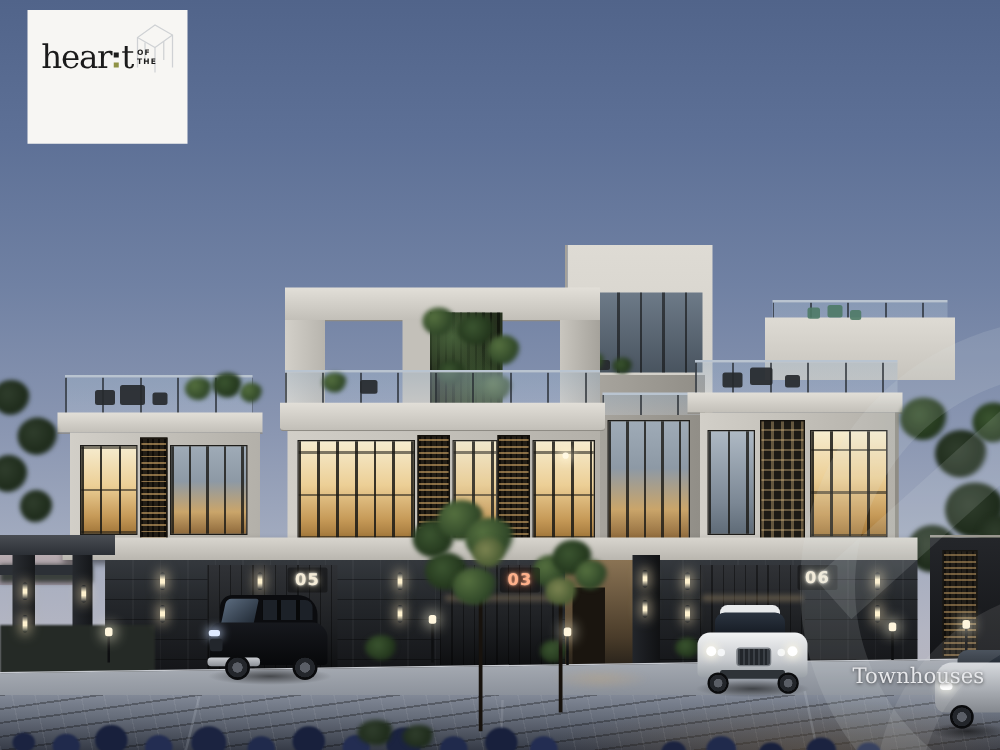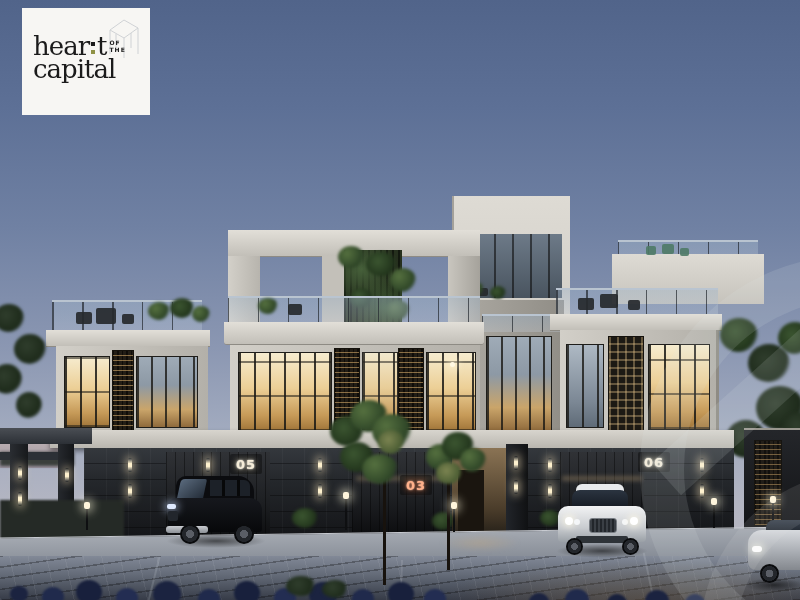--- a/index.html
+++ b/index.html
@@ -57,21 +57,21 @@
   .sconce{width:4px;height:14px;border-radius:2px;
     background:linear-gradient(180deg,rgba(255,240,210,0),#fff2cf 40%,#fff2cf 60%,rgba(255,240,210,0));
     box-shadow:0 0 9px 2px rgba(255,235,190,.55);}
   .bollard-post{width:2px;background:#0e0f11;}
   .bollard-head{width:6px;height:7px;border-radius:2px;background:#fff6dd;
     box-shadow:0 0 10px 3px rgba(255,250,220,.6);}
   .plate{width:32px;height:20px;background:rgba(8,8,8,.45);border-radius:2px;
     display:flex;align-items:center;justify-content:center;
     font:bold 13px "DejaVu Sans",sans-serif;letter-spacing:1px;}
   .plate-w{color:#f5ecd8;text-shadow:0 0 6px rgba(255,244,210,.95),0 0 2px #fff;}
-  .plate-o{color:#ffb08a;text-shadow:0 0 7px rgba(255,130,80,.95),0 0 2px #ffd9c2;margin-top:21px;}
+  .plate-o{color:#ffb08a;text-shadow:0 0 7px rgba(255,130,80,.95),0 0 2px #ffd9c2;}
   .wm{background:transparent;border-radius:50%;}
   .wheel{border-radius:50%;background:radial-gradient(circle at 50% 50%,#5a5e66 0 28%,#23262b 30% 55%,#0a0b0d 57% 100%);}
   .shadow{background:radial-gradient(ellipse at center,rgba(0,0,0,.55),rgba(0,0,0,0) 70%);}
   
   #logo{left:22px;top:8px;width:128px;height:107px;background:#f7f6f3;z-index:60;}
   #logo .txt{position:absolute;left:11px;top:28px;color:#1b1b1b;
     font-family:"DejaVu Serif",serif;font-size:26px;line-height:.82;letter-spacing:-1px;}
   #logo .row1{display:flex;align-items:flex-end;}
   #logo .dots{display:flex;flex-direction:column;gap:4px;margin:0 2px 3px 2px;}
   #logo .dots i{width:4px;height:4px;display:block;background:#1b1b1b;}
@@ -289,20 +289,21 @@
     <div class="abs" style="left:10px;top:12px;width:18px;height:16px;border-radius:50%;background:#1b2340;filter:blur(1px);
       box-shadow:34px 3px 0 2px #202a4c,70px -2px 0 4px #18203c,108px 4px 0 2px #232d52,148px 0 0 5px #1b2340,190px 5px 0 2px #202a4c,228px -1px 0 4px #18203c,266px 4px 0 2px #232d52,304px 1px 0 5px #1b2340,344px 5px 0 2px #202a4c,382px 0 0 4px #18203c,416px 5px 0 2px #232d52,520px 8px 0 1px #1b2340,558px 6px 0 3px #202a4c,598px 9px 0 1px #18203c,638px 7px 0 3px #1b2340,676px 9px 0 1px #202a4c;"></div>
     <div class="abs veg veg-d" style="left:286px;top:2px;width:30px;height:20px;"></div>
     <div class="abs veg veg-d" style="left:322px;top:6px;width:26px;height:18px;"></div>
   </div>
 
   <div class="abs wm" style="left:640px;top:255px;width:340px;height:340px;border:44px solid rgba(225,228,232,.13);z-index:40;"></div>
   <div class="abs" style="left:636px;top:378px;width:236px;height:44px;background:rgba(225,228,232,.13);transform:rotate(-42deg);z-index:40;"></div>
   <div class="abs wm" style="left:700px;top:470px;width:260px;height:260px;border:36px solid rgba(225,228,232,.11);z-index:40;"></div>
 
+  <div id="caption" class="abs">Townhouses</div>
 
   <div id="logo" class="abs">
     <svg width="38" height="46" viewBox="0 0 38 46" style="position:absolute;right:8px;top:6px;opacity:.5;">
       <g fill="none" stroke="#a8aeb6" stroke-width="1">
         <path d="M6 40 L6 16 L20 6 L34 14 L34 40"></path>
         <path d="M6 16 L20 24 L34 14"></path>
         <path d="M20 24 L20 44"></path>
         <path d="M12 20 L12 34 M27 19 L27 34"></path>
       </g>
     </svg>
@@ -312,17 +313,16 @@
         <span class="dots">
             <i></i>
             <i class="green"></i>
           </span>
         <span>t</span>
         <span class="tiny">
           <span>OF</span>
           <span>THE</span>
         </span>
       </div>
-      <div class="row2">capital</div>
     </div>
   </div>
 
 </div>
 
 </body></html>

